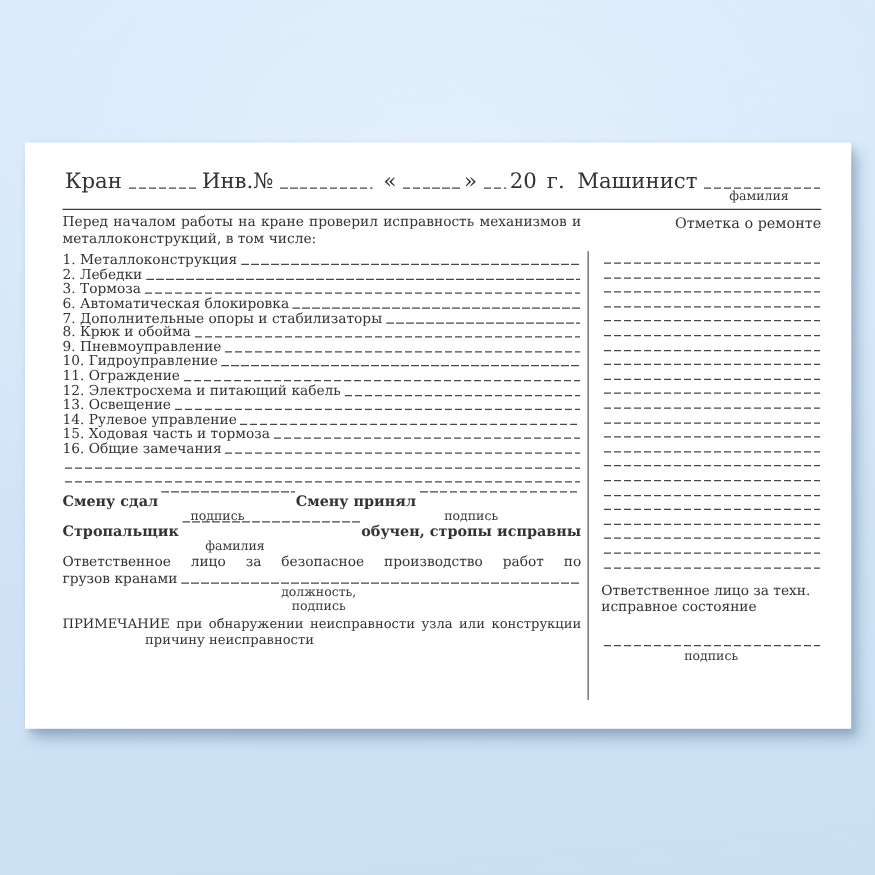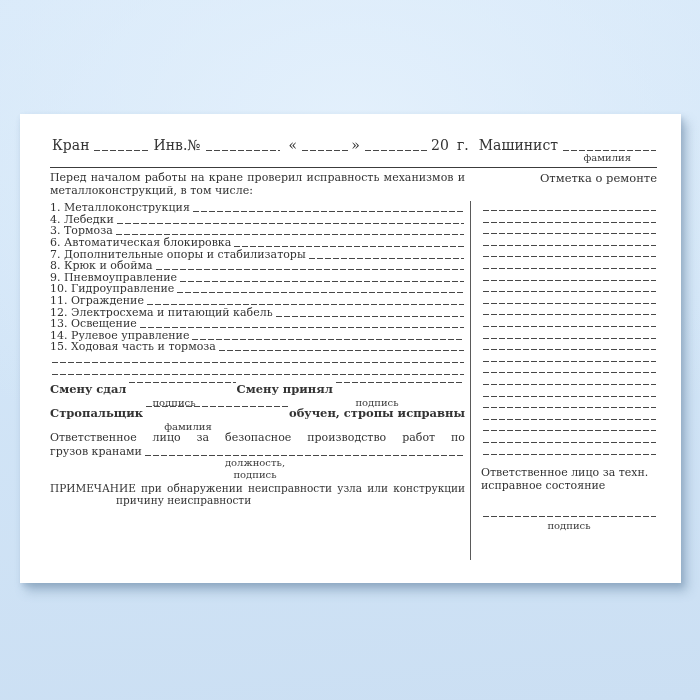--- a/index.html
+++ b/index.html
@@ -24,21 +24,21 @@
     padding:24px 24px 0 30px;
     font-size:11px; line-height:11.6px;
   }
   
   .fill { position:relative; flex:1 1 auto; min-width:8px; }
   .fill::after {
     content:""; position:absolute; left:3px; right:1px; bottom:1.5px; height:1px;
     background:repeating-linear-gradient(90deg,#474747 0 6px, transparent 6px 8px);
   }
   .w60{flex:0 1 60px;} .w78{flex:0 1 78px;} .w50{flex:0 1 50px;} .w97{flex:0 0 97px;}
-  .hdr-row { display:flex; align-items:flex-end; height:14px; white-space:nowrap; font-size:14px; }
+  .hdr-row { display:flex; align-items:flex-end; height:14px; white-space:nowrap; font-size:17px; }
   .hdr-row .lbl { padding:0 2px; }
   .sp6 { width:6px; } .sp4 { width:4px; }
   .hdr-cap { display:flex; justify-content:flex-end; height:12px; font-size:10px; color:#3a3a3a; }
   .hdr-cap span { margin-right:26px; }
   .rule { border-top:1.2px solid #3c3c3c; margin-top:3px; }
   .main { display:flex; align-items:flex-start; }
   .left { width:415px; flex:0 0 415px; }
   .jline {
     height:12.6px; line-height:12.6px; overflow:hidden;
     text-align:justify; text-align-last:justify;
@@ -111,21 +111,21 @@
           <div class="jline">Перед началом работы на кране проверил исправность механизмов и</div>
           <div class="plain">металлоконструкций, в том числе:</div>
         </div>
 
         <div class="items">
             <div class="item-row">
             <span class="lbl">1. Металлоконструкция</span>
             <span class="fill"></span>
           </div>
             <div class="item-row">
-            <span class="lbl">4. Лебедки</span>
+            <span class="lbl">2. Лебедки</span>
             <span class="fill"></span>
           </div>
             <div class="item-row">
             <span class="lbl">3. Тормоза</span>
             <span class="fill"></span>
           </div>
             <div class="item-row">
             <span class="lbl">6. Автоматическая блокировка</span>
             <span class="fill"></span>
           </div>
@@ -156,20 +156,24 @@
             <div class="item-row">
             <span class="lbl">13. Освещение</span>
             <span class="fill"></span>
           </div>
             <div class="item-row">
             <span class="lbl">14. Рулевое управление</span>
             <span class="fill"></span>
           </div>
             <div class="item-row">
             <span class="lbl">15. Ходовая часть и тормоза</span>
+            <span class="fill"></span>
+          </div>
+            <div class="item-row">
+            <span class="lbl">16. Общие замечания</span>
             <span class="fill"></span>
           </div>
           </div>
 
         <div>
             <div class="blank-row"></div>
             <div class="blank-row"></div>
           </div>
 
         <div class="gap8"></div>

